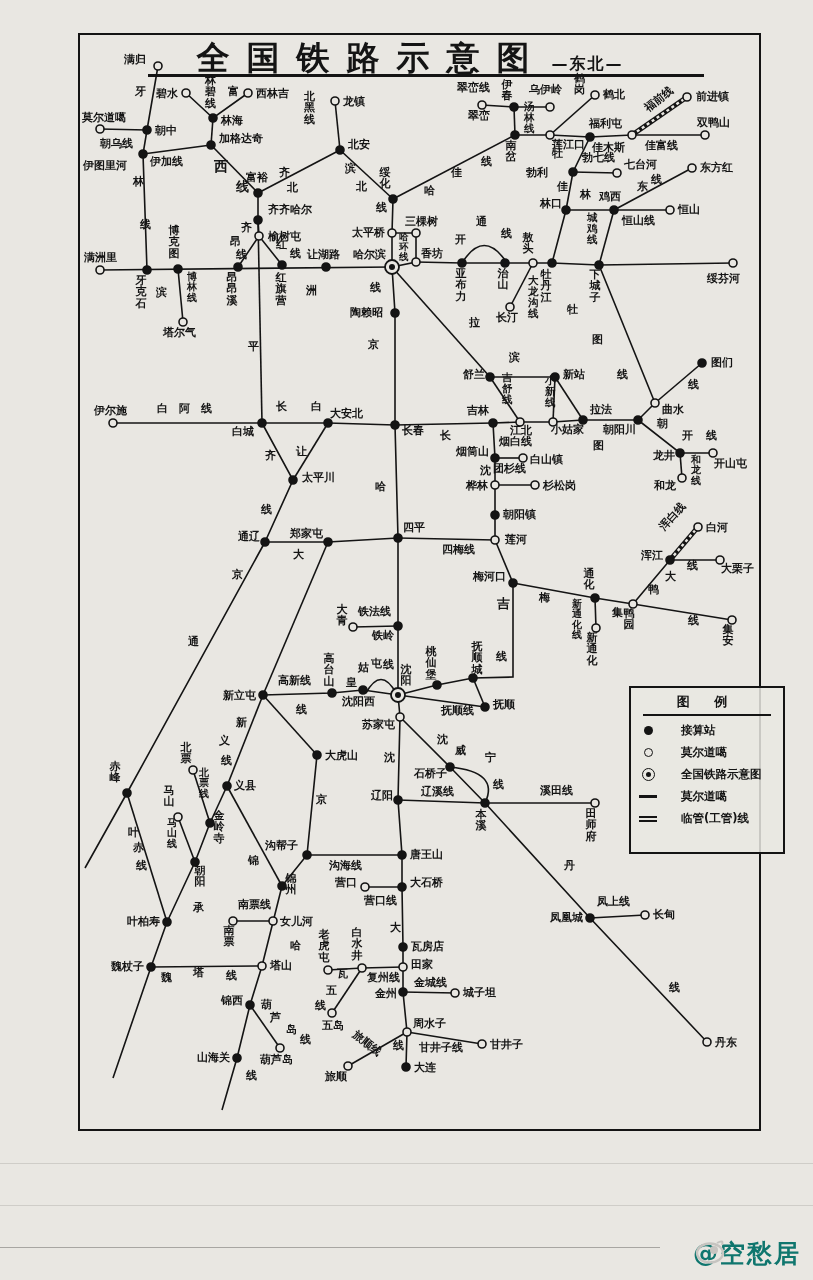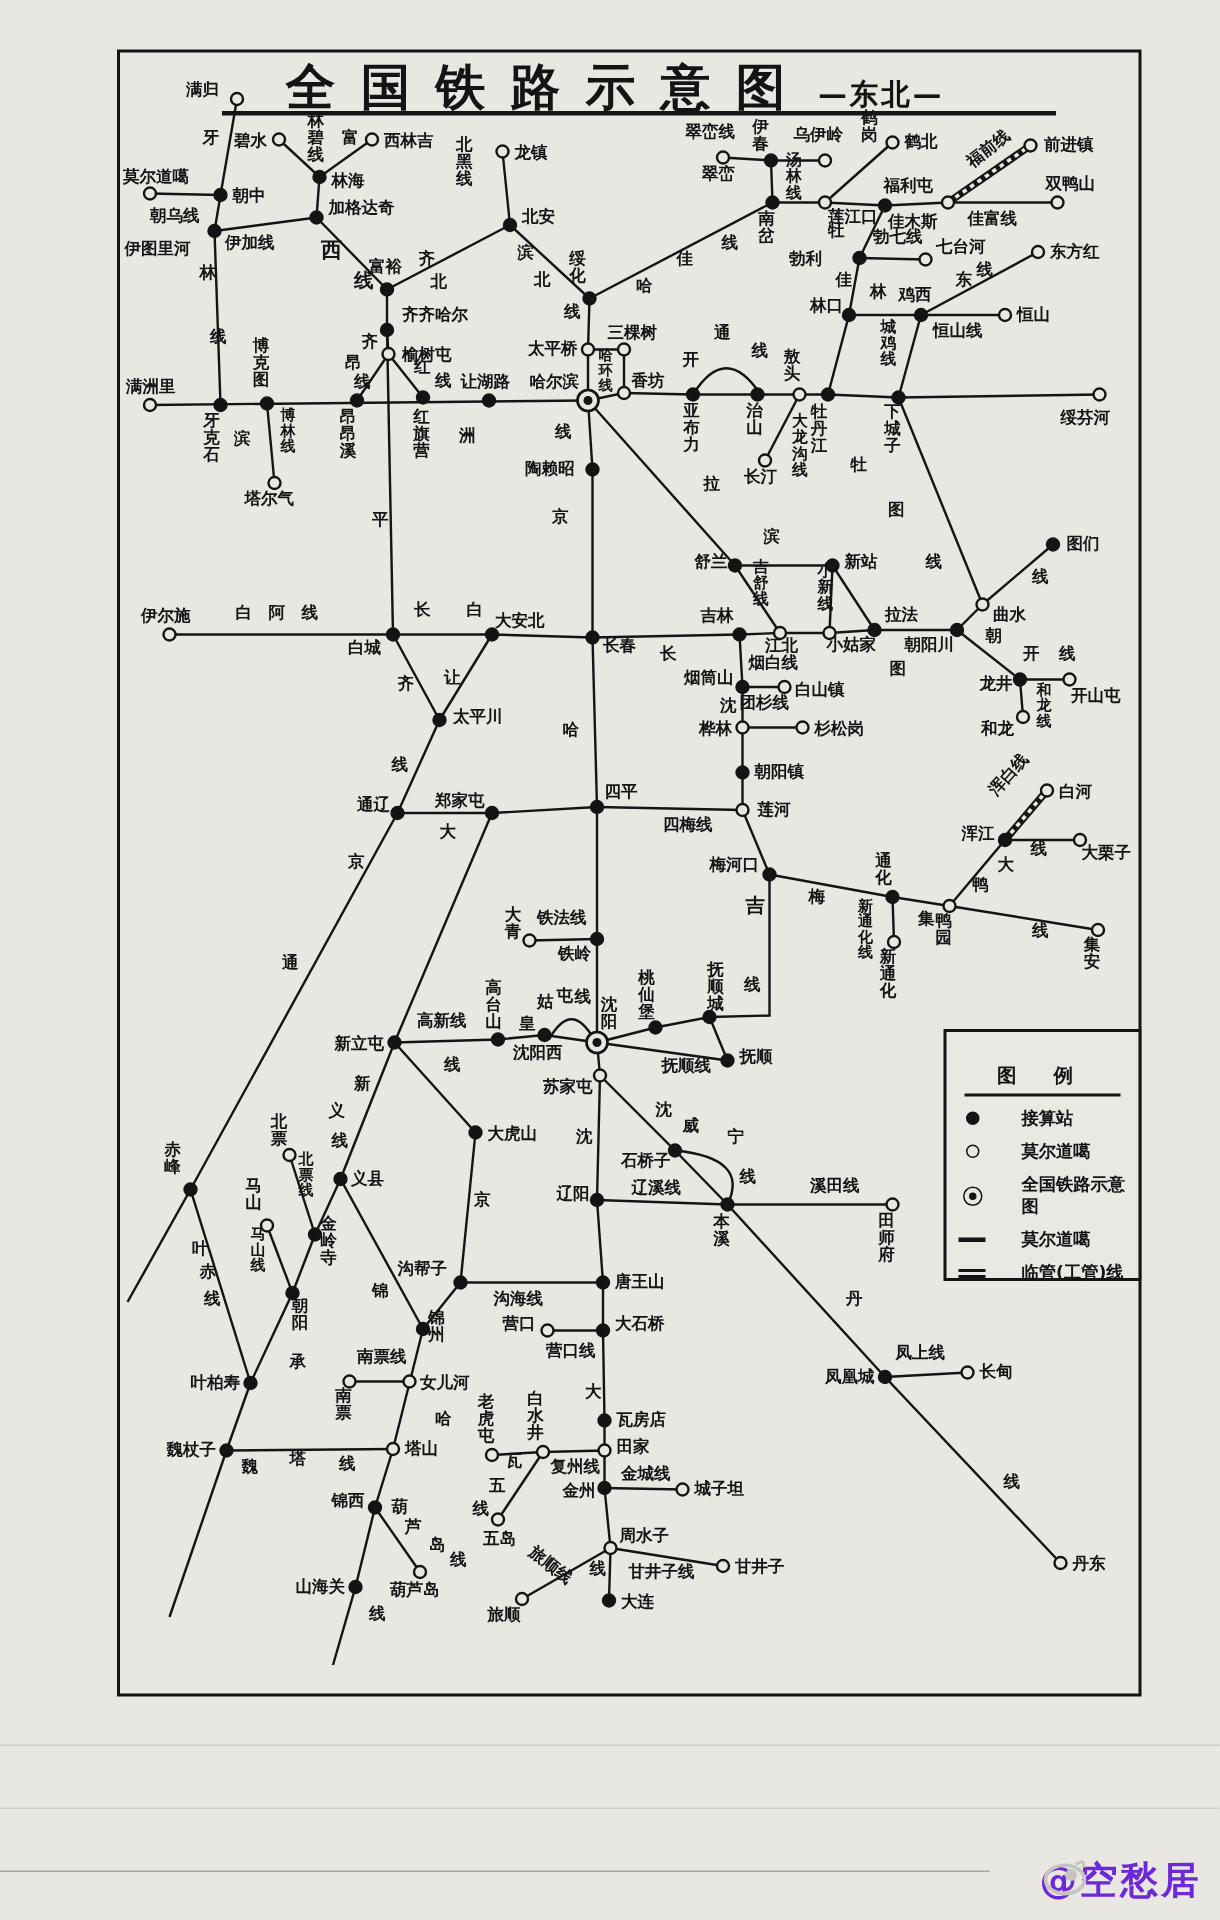--- a/index.html
+++ b/index.html
@@ -7,43 +7,43 @@
        font-family:"DejaVu Sans",sans-serif;overflow:hidden;}
   #stage{position:absolute;inset:0;}
   svg{position:absolute;left:0;top:0;}
   
   .frame{position:absolute;left:78px;top:33px;width:683px;height:1098px;
          border:2.5px solid #141414;box-sizing:border-box;}
   
   .title-wrap{position:absolute;left:100px;top:36px;width:620px;text-align:center;
               white-space:nowrap;color:#141414;}
   .title-main{font-size:33px;font-weight:700;letter-spacing:17px;}
-  .title-suffix{font-size:19px;font-weight:700;letter-spacing:2px;}
+  .title-suffix{font-size:16px;font-weight:700;letter-spacing:2px;}
   .title-rule{position:absolute;left:148px;top:74px;width:556px;height:3px;background:#141414;}
   
-  .legend{position:absolute;left:629px;top:686px;width:132px;height:168px;
+  .legend{position:absolute;left:629px;top:686px;width:156px;height:168px;
           border:2px solid #141414;box-sizing:border-box;background:rgba(233,231,226,.85);
-          color:#141414;padding:20px 8px 0 8px;}
+          color:#141414;padding:5px 8px 0 8px;}
   .legend-title{font-size:13px;font-weight:700;letter-spacing:10px;text-align:center;
                 border-bottom:2px solid #141414;padding-bottom:3px;margin:0 4px 6px 4px;}
   .legend-row{display:flex;align-items:center;gap:24px;margin:7px 0;font-size:11.5px;font-weight:700;}
   .sym{flex:0 0 18px;display:flex;justify-content:center;align-items:center;}
   .sym-dot{width:9px;height:9px;border-radius:50%;background:#141414;}
   .sym-open{width:9px;height:9px;border-radius:50%;border:1.6px solid #141414;background:#e9e7e2;box-sizing:border-box;}
   .sym-bureau{width:13px;height:13px;border-radius:50%;border:1.6px solid #141414;box-sizing:border-box;
               display:flex;justify-content:center;align-items:center;}
   .sym-bureau::after{content:"";width:5px;height:5px;border-radius:50%;background:#141414;}
   .sym-line{width:18px;height:2.5px;background:#141414;}
   .sym-double{width:18px;height:6px;border-top:2px solid #141414;border-bottom:2px solid #141414;box-sizing:border-box;}
   
   .scanline{position:absolute;height:1px;background:#cfcdc8;}
   .scanline.dark{background:#a8a6a2;}
   
   .watermark{position:absolute;right:12px;bottom:10px;display:flex;align-items:center;gap:4px;
-             color:#6d28d9;font-size:25px;font-weight:700;letter-spacing:2px;}
+             color:#0f766e;font-size:25px;font-weight:700;letter-spacing:2px;}
 </style>
 </head>
 <body>
 
 <div id="stage">
 
   <svg id="map-svg" width="813" height="1280" viewBox="0 0 813 1280">
       <path d="M158 66 L147 130 L143 154 L147 270" fill="none" stroke="#141414" stroke-width="1.6"></path>
       <path d="M100 129 L147 130" fill="none" stroke="#141414" stroke-width="1.6"></path>
       <path d="M186 93 L213 118 L248 93" fill="none" stroke="#141414" stroke-width="1.6"></path>

